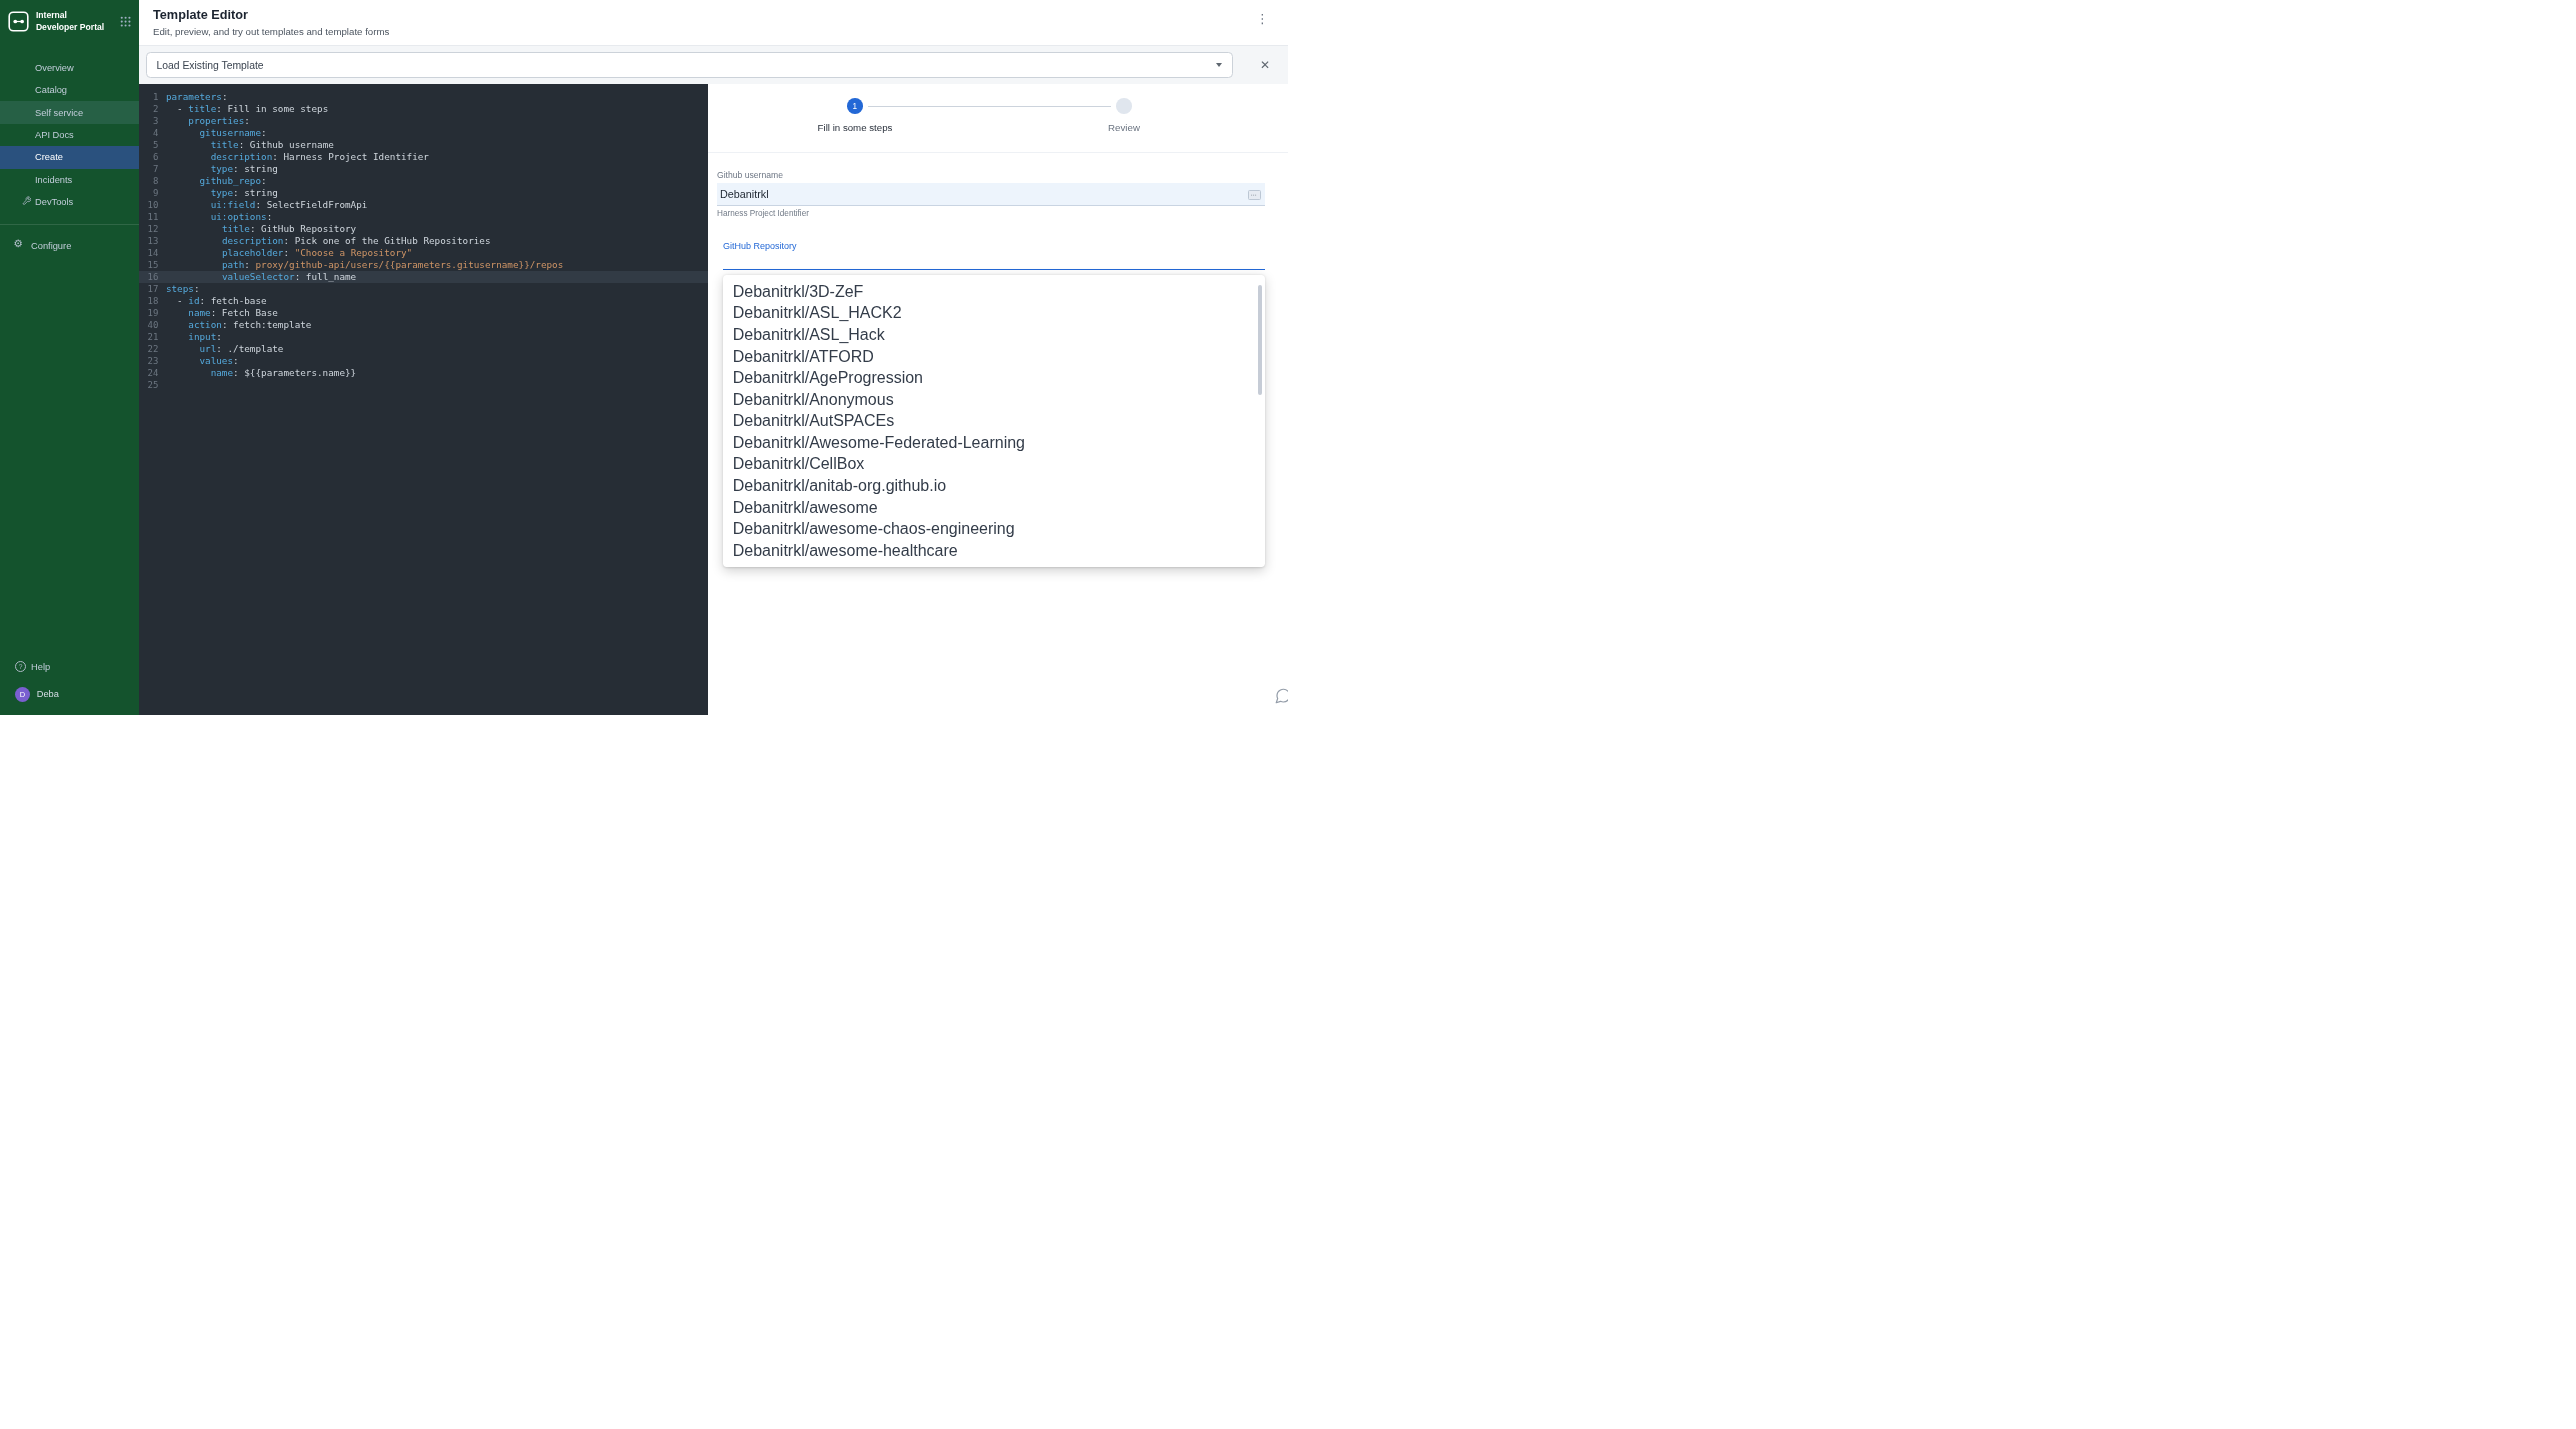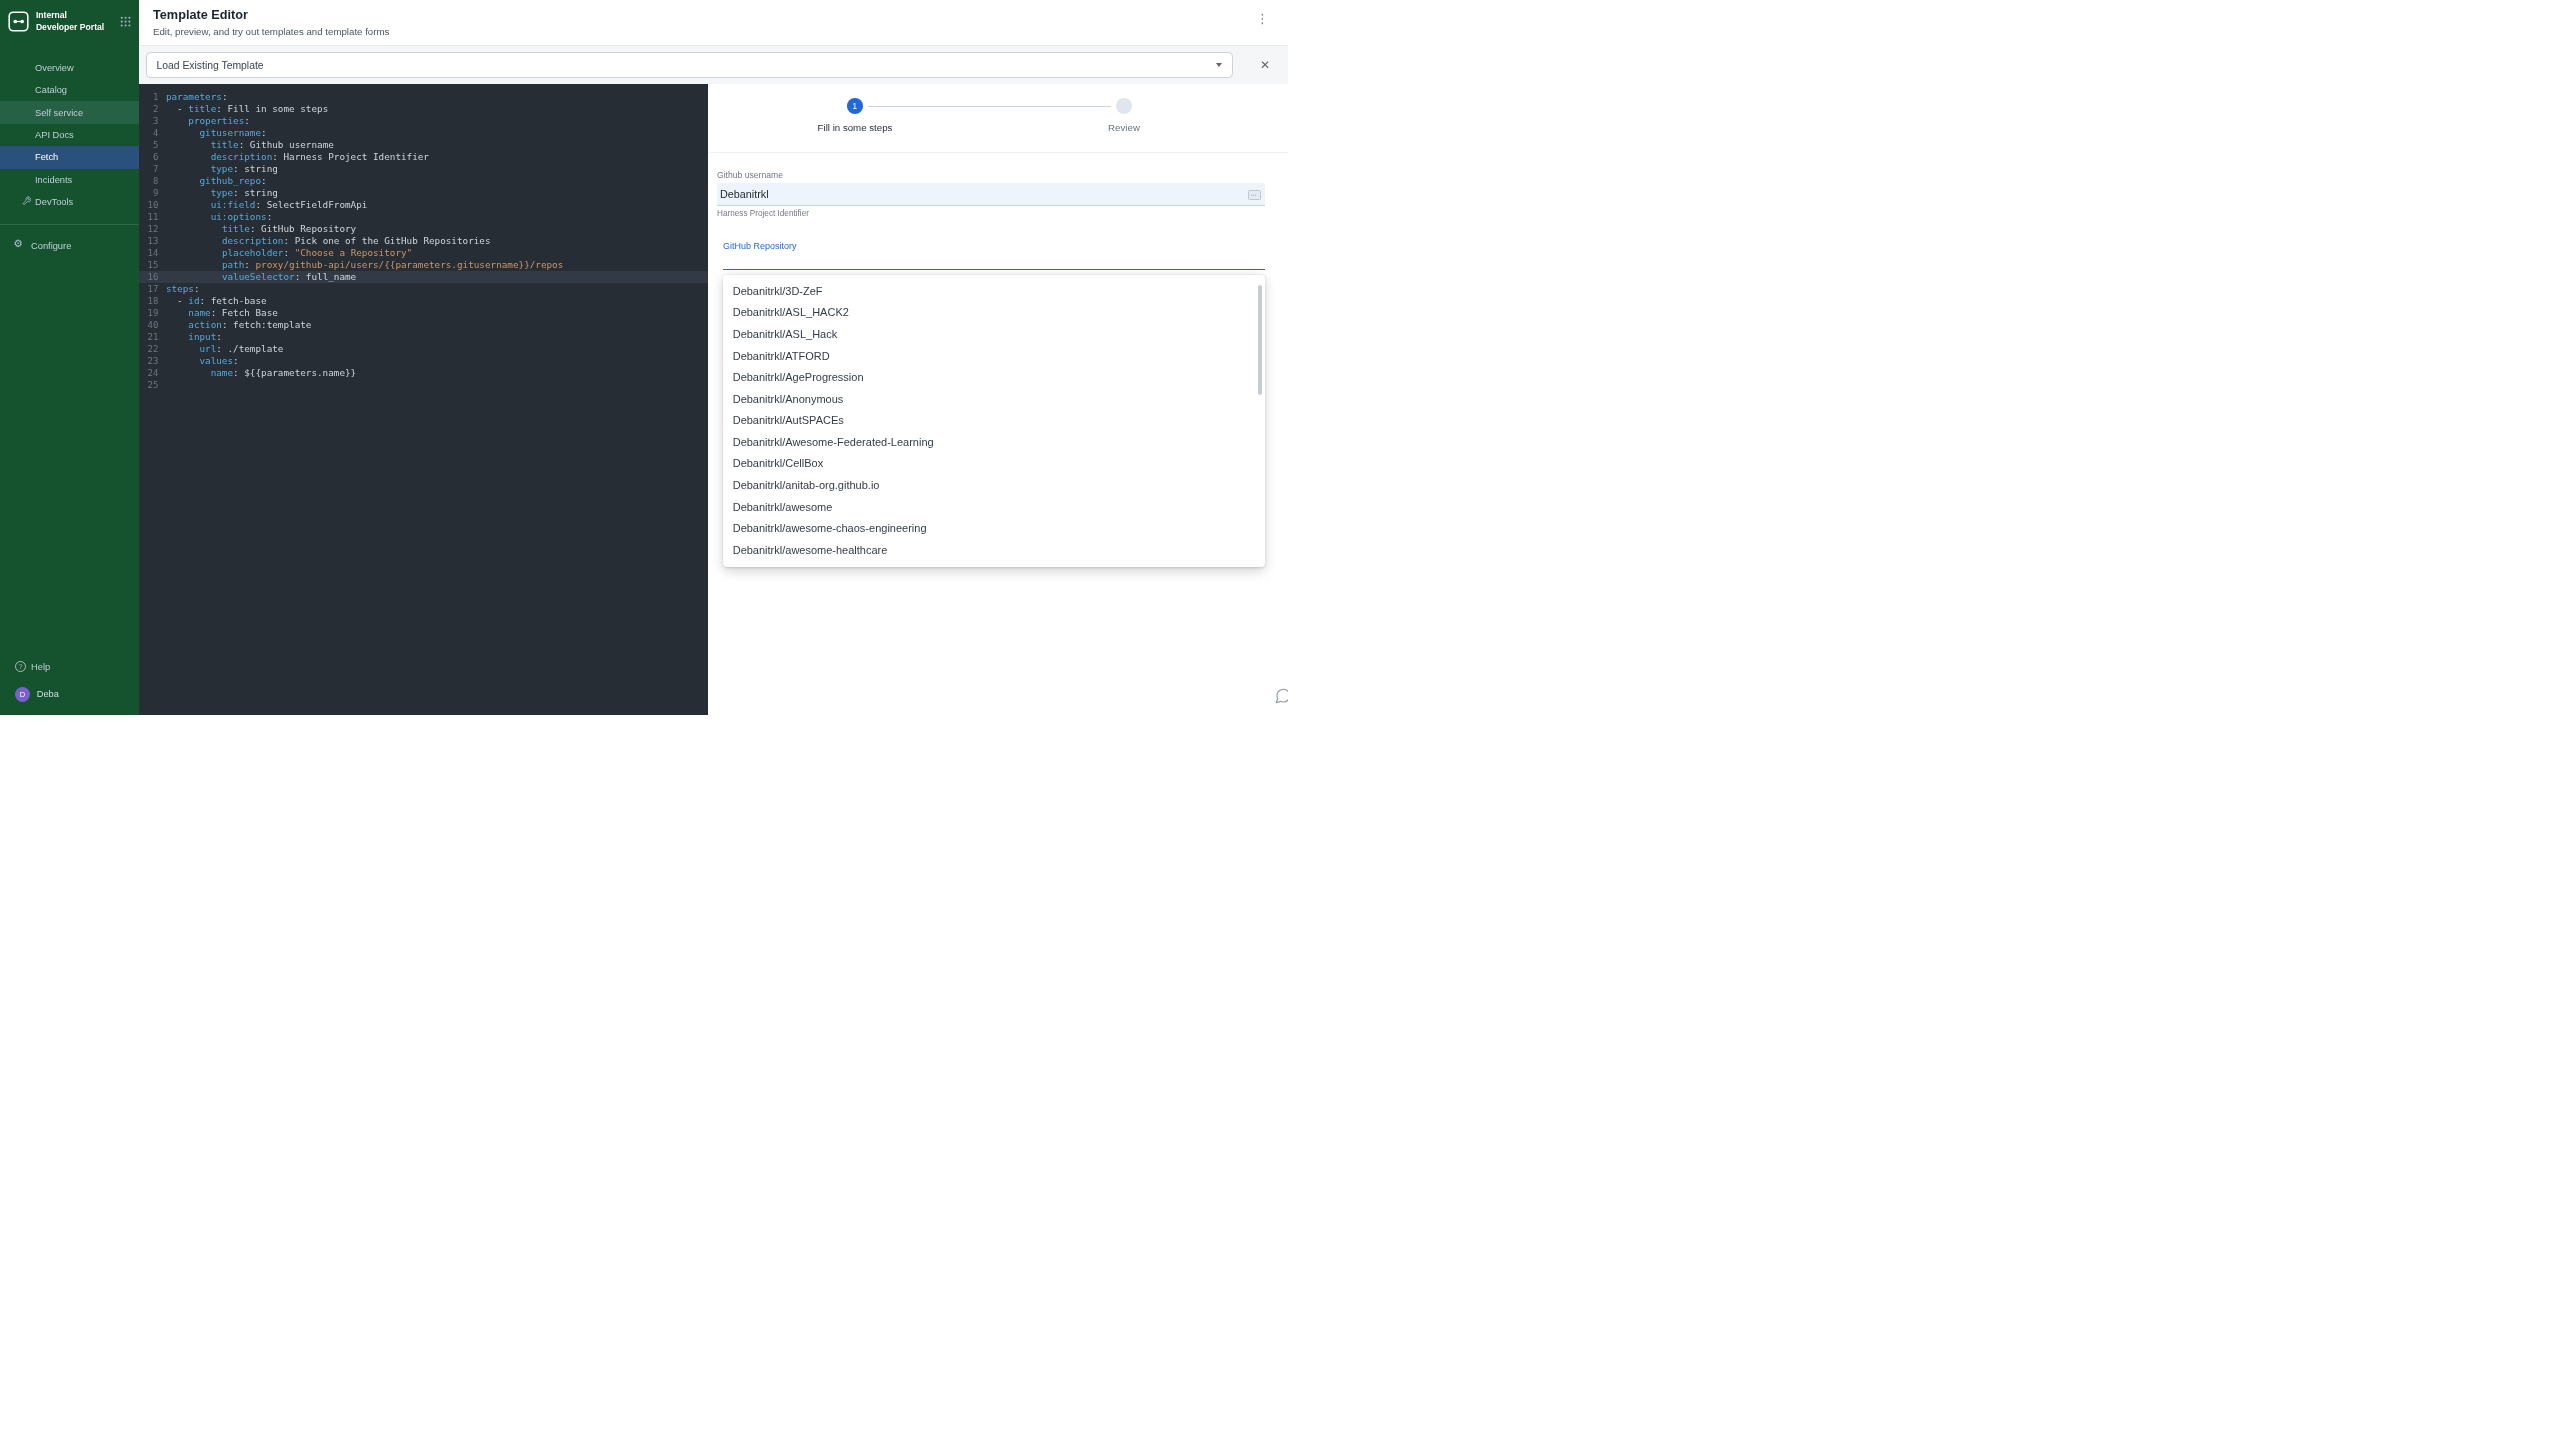--- a/index.html
+++ b/index.html
@@ -65,21 +65,21 @@
   .f-label { font-size: 8.6px; color: #6d7684; }
   .uname-wrap { position: relative; margin-top: 3.7px; }
   .uname { width: 100%; height: 22.4px; background: #edf4fc; border: none; border-bottom: 0.7px solid #c9d4e2; font-size: 10.8px; color: #1d2530; padding: 0 22.4px 0 3px; font-family: "Liberation Sans", sans-serif; outline: none; }
   .ellipsis-badge { position: absolute; right: 4.5px; top: 6.7px; width: 12.7px; height: 9.7px; background: #e6ebf2; border: 0.7px solid #bcc7d4; border-radius: 1.5px; font-size: 6px; color: #525a64; display: flex; align-items: center; justify-content: center; cursor: pointer; letter-spacing: 0.7px; }
   .helper { margin-top: 3.7px; font-size: 8.2px; color: #717a87; }
 
   .repo-block { margin-top: 22.4px; padding-left: 6px; }
   .repo-label { font-size: 9px; color: var(--accent, #2368d6); }
   .repo-input { margin-top: 4.5px; height: 15px; border-bottom: 1.5px solid var(--accent, #2368d6); cursor: text; }
   .dropdown { position: relative; margin-top: 4.5px; background: #fff; border-radius: 3.7px; padding: 6px 0; box-shadow: 0 0.7px 2.2px rgba(0,0,0,.12), 0 3.7px 12px rgba(0,0,0,.18); }
-  .option { height: 21.6px; line-height: 21.6px; padding-left: 9.7px; font-size: 11px; color: #333c49; cursor: pointer; white-space: nowrap; overflow: hidden; }
+  .option { height: 21.6px; line-height: 21.6px; padding-left: 9.7px; font-size: 16px; color: #333c49; cursor: pointer; white-space: nowrap; overflow: hidden; }
   .scroll-thumb { position: absolute; right: 3px; top: 10.4px; width: 3.7px; height: 110px; background: #c6ccd6; border-radius: 2.2px; cursor: grab; }
 
   .feedback { position: absolute; right: -3.7px; top: 687px; color: #939ca8; cursor: pointer; }
 </style>
 </head>
 <body>
 
 <div class="app">
 
   <div class="sidebar">
@@ -115,21 +115,21 @@
         <div class="nav-item">
           <span>Catalog</span>
         </div>
         <div class="nav-item muted">
           <span>Self service</span>
         </div>
         <div class="nav-item">
           <span>API Docs</span>
         </div>
         <div class="nav-item active">
-          <span>Fetch</span>
+          <span>Create</span>
         </div>
         <div class="nav-item">
           <span>Incidents</span>
         </div>
         <div class="nav-item">
           <span class="nav-ic"><svg width="9.7" height="9.7" viewBox="0 0 24 24" fill="none" stroke="currentColor" stroke-width="2" stroke-linecap="round" stroke-linejoin="round">
               <path d="M14.7 6.3a1 1 0 0 0 0 1.4l1.6 1.6a1 1 0 0 0 1.4 0l3.77-3.77a6 6 0 0 1-7.94 7.94l-6.91 6.91a2.12 2.12 0 0 1-3-3l6.91-6.91a6 6 0 0 1 7.94-7.94l-3.76 3.76z"></path>
             </svg></span>
           <span>DevTools</span>
         </div>

